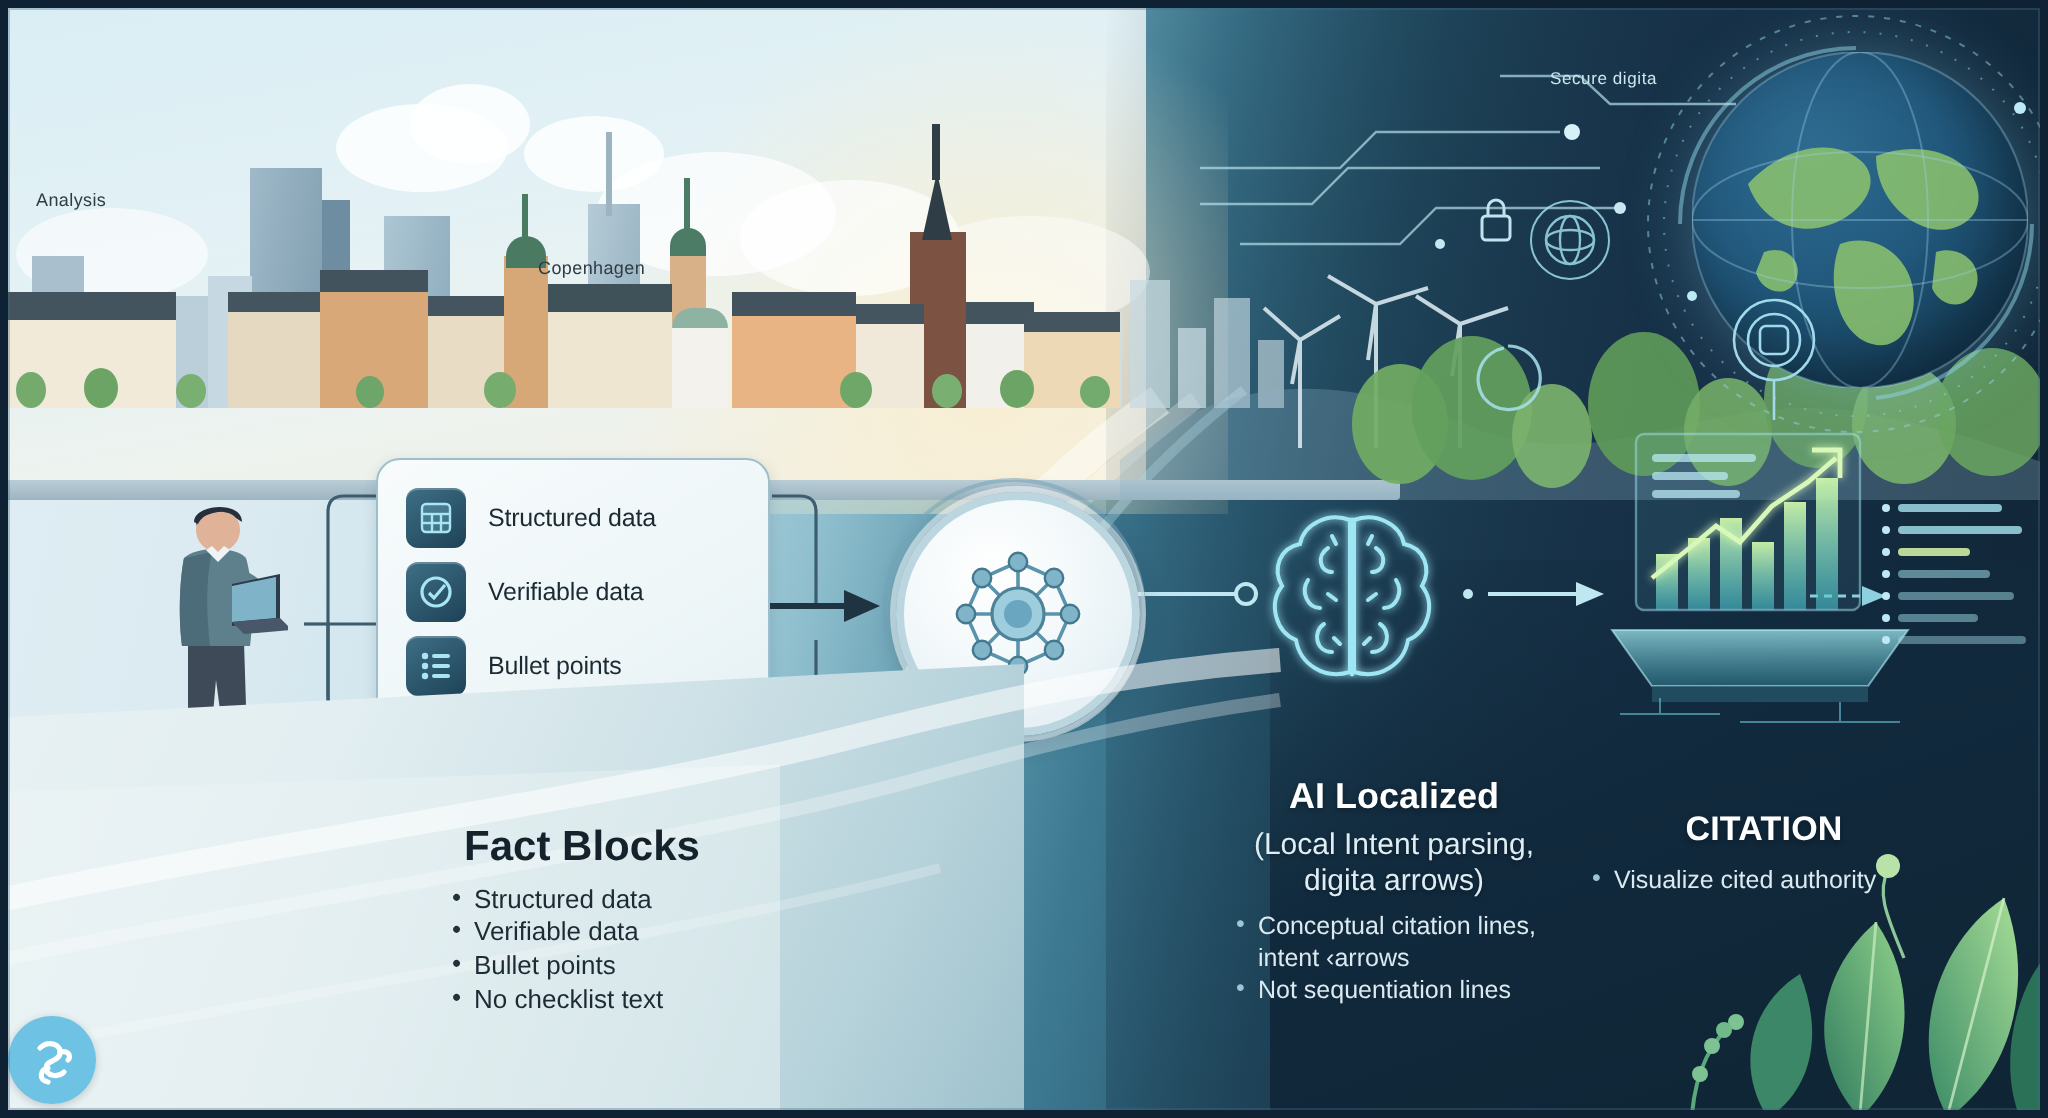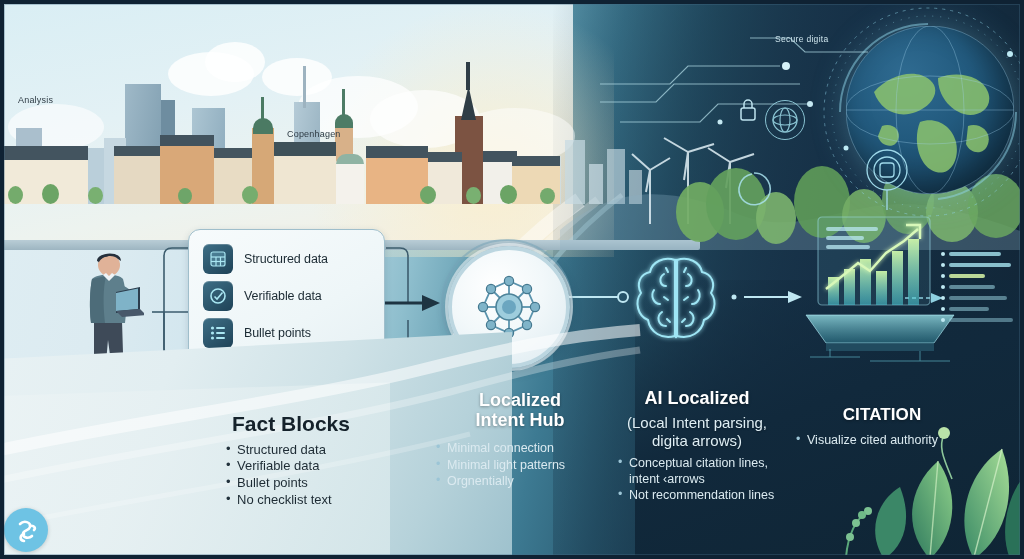--- a/index.html
+++ b/index.html
@@ -277,21 +277,21 @@
     <div class="bldg" style="left:242px;bottom:14px;width:16px;height:18px;background:#76ad6e;border-radius:50%;"></div>
     <div class="bldg" style="left:420px;bottom:14px;width:16px;height:18px;background:#6fa769;border-radius:50%;"></div>
     <div class="bldg" style="left:466px;bottom:14px;width:15px;height:17px;background:#79b071;border-radius:50%;"></div>
     <div class="bldg" style="left:500px;bottom:14px;width:17px;height:19px;background:#6ba465;border-radius:50%;"></div>
     <div class="bldg" style="left:540px;bottom:14px;width:15px;height:16px;background:#73aa6d;border-radius:50%;"></div>
 
     <div class="ground-strip"></div>
   </div>
 
   <div class="city-label" style="left:18px;top:95px;">Analysis</div>
-  <div class="city-label" style="left:287px;top:129px;">Copenhagen</div>
+  <div class="city-label" style="left:269px;top:129px;">Copenhagen</div>
 
   <svg class="arrowsvg" style="left:560px;top:120px;" width="464" height="130">
     <path d="M0 110 C 60 60 120 70 180 95 C 250 120 300 70 380 88 C 430 98 450 108 464 112 L464 130 L0 130 Z" fill="rgba(140,175,195,.30)"></path>
   </svg>
 
   <svg class="arrowsvg" style="left:630px;top:132px;" width="140" height="95">
     <g stroke="#d7e7ee" stroke-width="2" fill="none" opacity=".9">
       <line x1="20" y1="92" x2="20" y2="38"></line>
       <line x1="20" y1="38" x2="2" y2="22"></line>
         <line x1="20" y1="38" x2="40" y2="26"></line>
@@ -672,41 +672,30 @@
   <div class="cap cap-dark" style="left:196px;top:412px;width:190px;">
     <h3 style="font-size:21px;text-align:center;">Fact Blocks</h3>
     <ul style="font-size:13px;padding-left:30px;">
       <li>Structured data</li>
       <li>Verifiable data</li>
       <li>Bullet points</li>
       <li>No checklist text</li>
     </ul>
   </div>
 
-  <div class="cap cap-light" style="left:430px;top:390px;width:180px;">
-    <h3 style="font-size:18px;text-align:center;">
-      <span>Localized</span><br>
-      <span>Intent Hub</span>
-    </h3>
-    <ul style="font-size:12.5px;padding-left:6px;margin-top:10px;">
-      <li>Minimal connection</li>
-      <li>Minimal light patterns</li>
-      <li>Orgnentially</li>
-    </ul>
-  </div>
 
   <div class="cap cap-light" style="left:614px;top:388px;width:166px;">
     <h3 style="font-size:18px;text-align:center;">AI Localized</h3>
     <p class="sub" style="text-align:center;">
       <span>(Local Intent parsing,</span><br>
       <span>digita arrows)</span>
     </p>
     <ul style="font-size:12.5px;padding-left:4px;">
       <li>Conceptual citation lines, intent ‹arrows</li>
-      <li>Not recommendation lines</li>
+      <li>Not sequentiation lines</li>
     </ul>
   </div>
 
   <div class="cap cap-light" style="left:782px;top:386px;width:200px;">
     <h3 style="font-size:17px;text-align:center;letter-spacing:.1px;">
       <br>
       <span>CITATION</span>
     </h3>
     <ul style="font-size:12.5px;padding-left:14px;margin-top:8px;">
       <li>Visualize cited authority</li>

